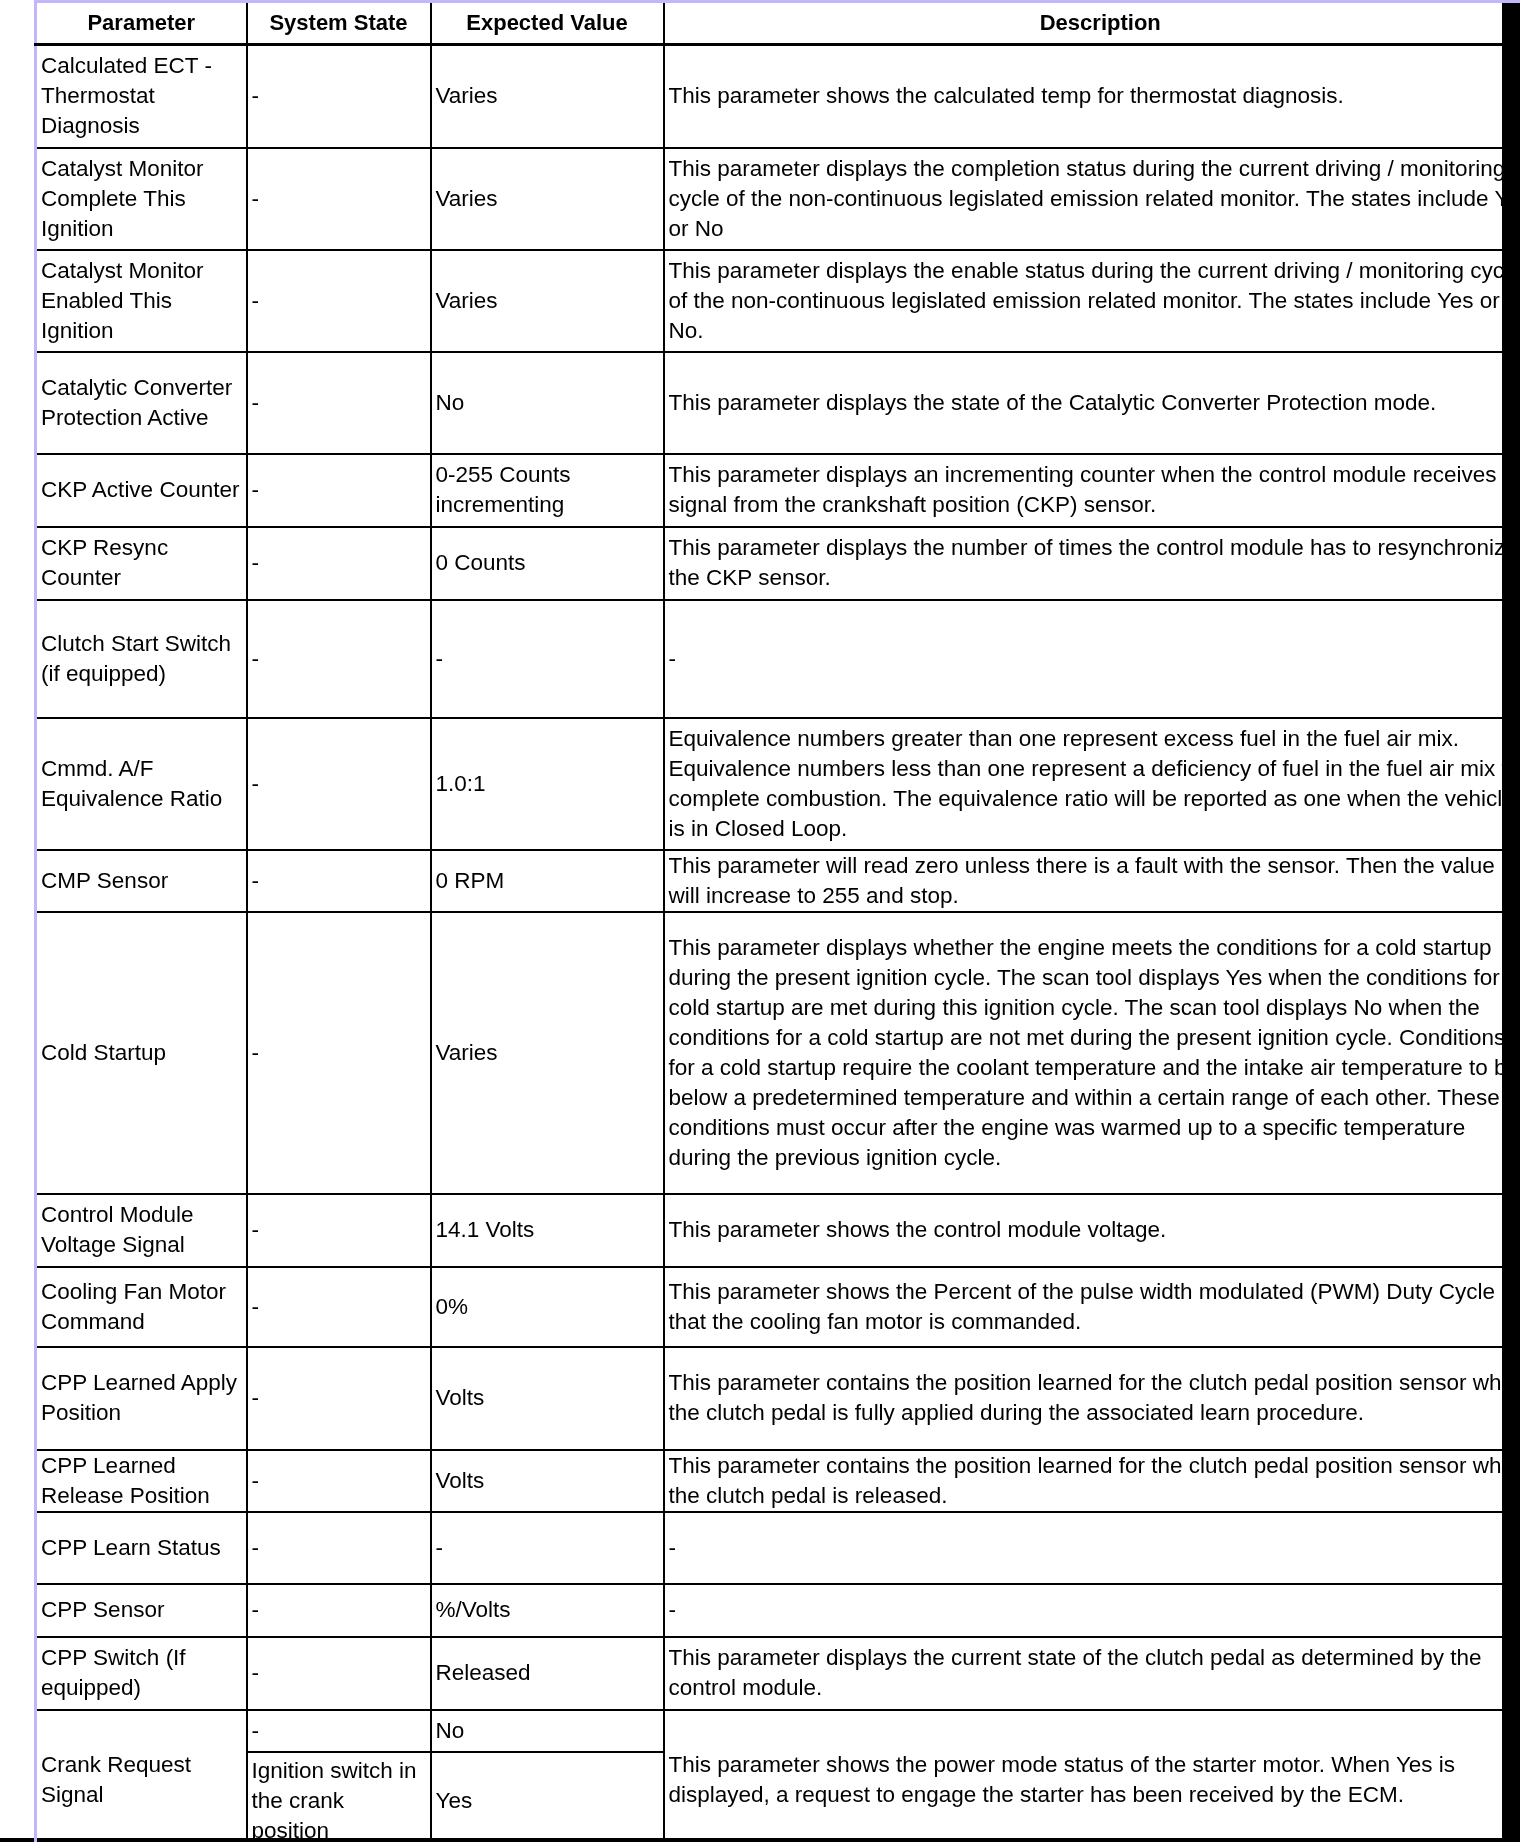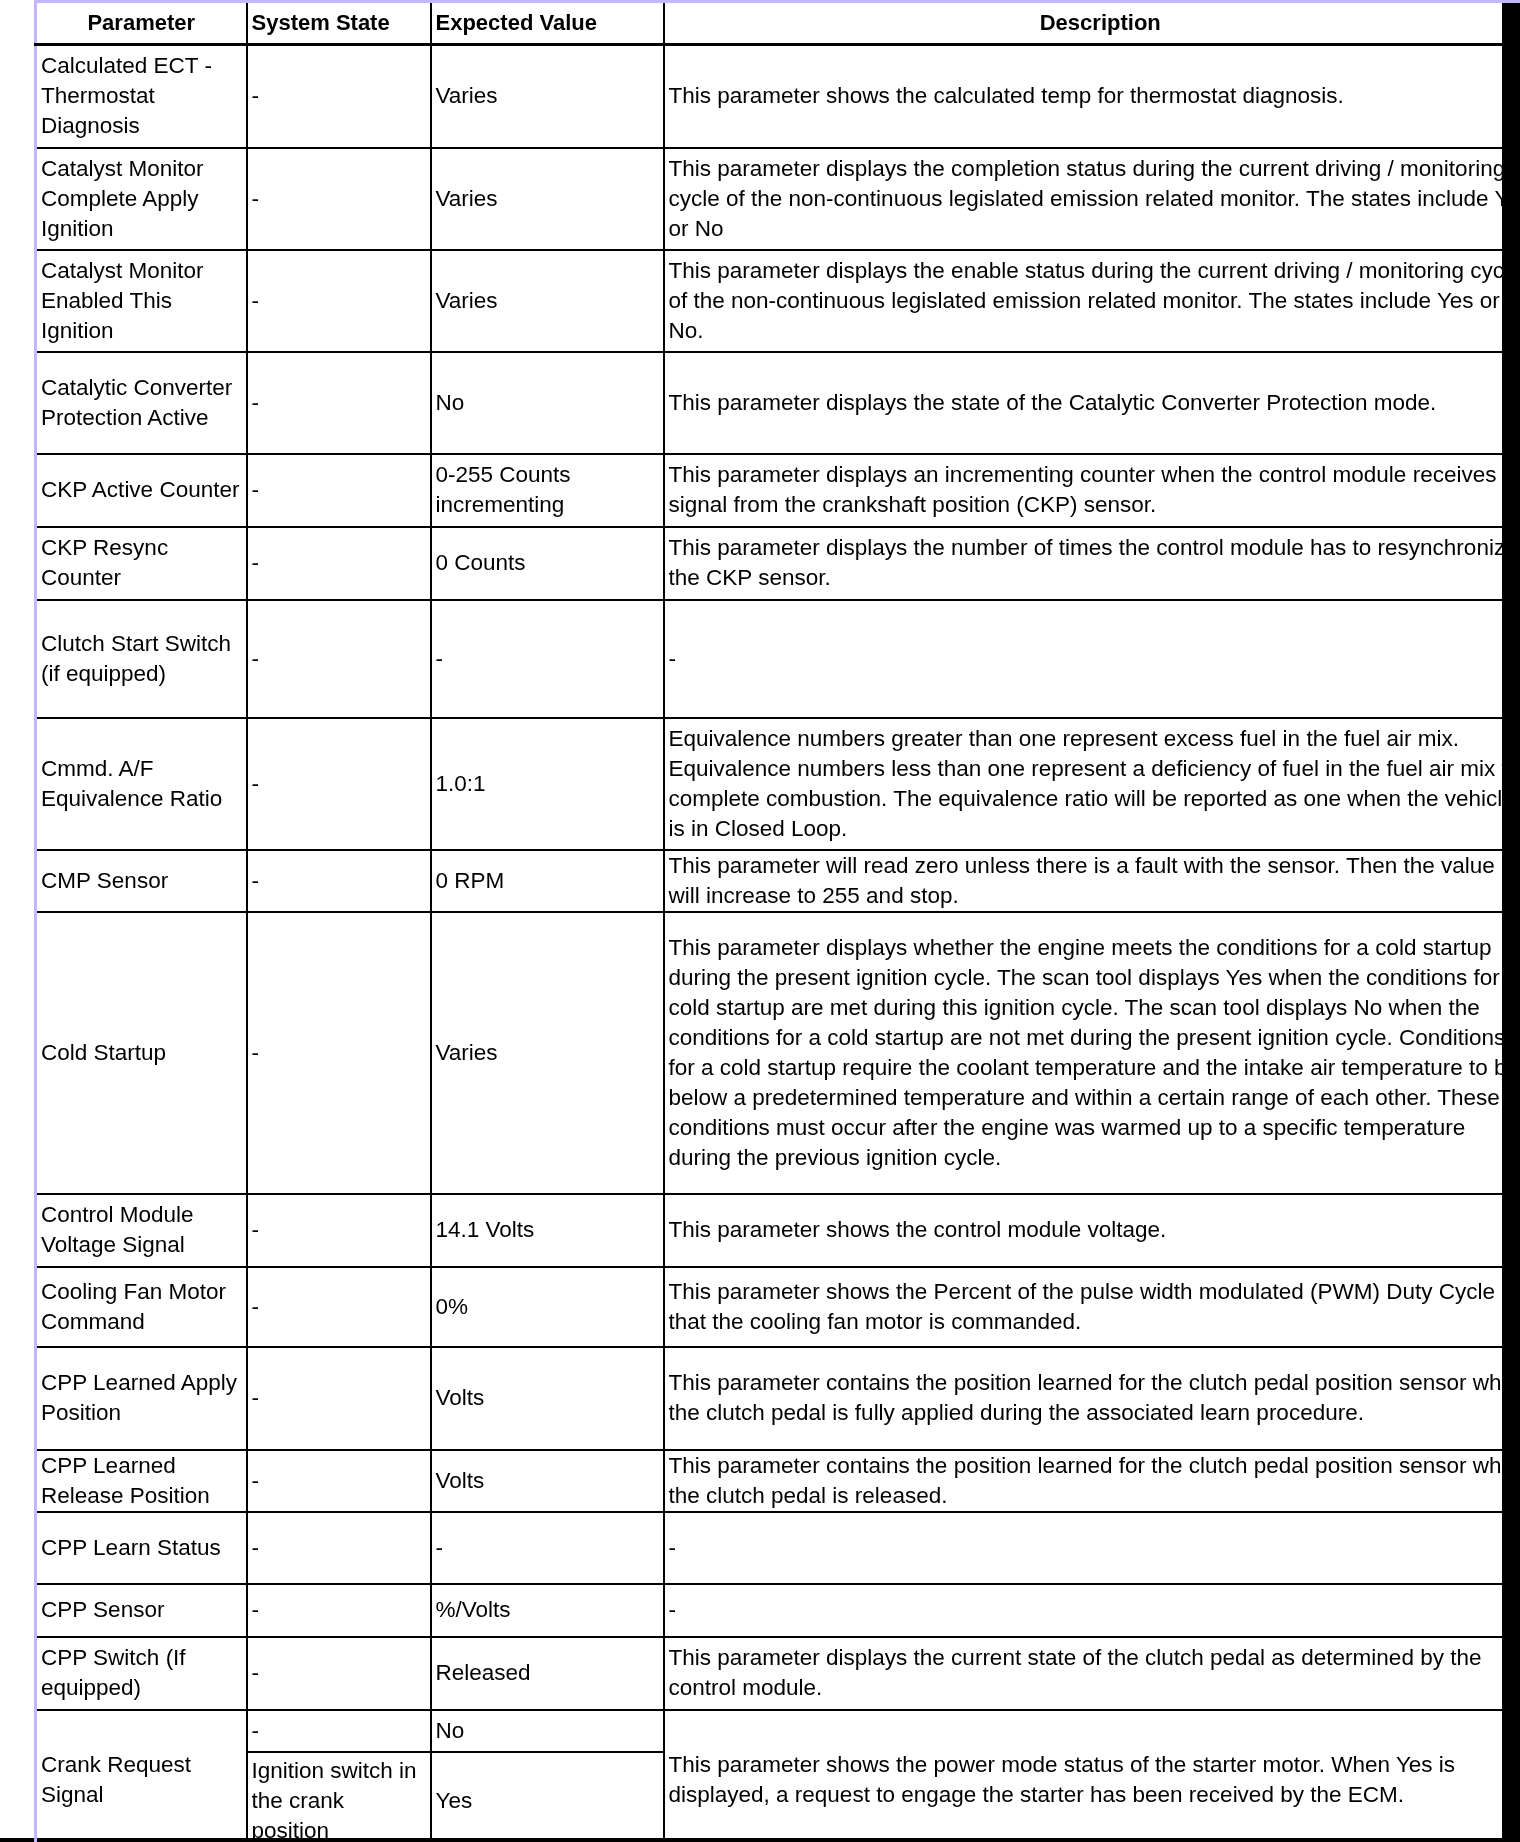--- a/index.html
+++ b/index.html
@@ -19,21 +19,21 @@
   }
   col.c1 { width: 211px; }
   col.c2 { width: 184px; }
   col.c3 { width: 233px; }
   col.c4 { width: 874px; }
   th, td {
     border: 2px solid #000; padding: 0 4px; vertical-align: middle;
     font-size: 22.5px; line-height: 30px; text-align: left; font-weight: normal;
     overflow: hidden; word-wrap: break-word;
   }
-  th { font-weight: bold; text-align: left; font-size: 22px; }
+  th { font-weight: bold; text-align: center; font-size: 22px; }
   th.center { text-align: center; }
   thead tr { height: 43px; }
   thead th { border-bottom: 3px solid #000; }
 </style>
 </head>
 <body>
 
 <div class="sheet">
 <table>
   <colgroup>
@@ -51,21 +51,21 @@
     </tr>
   </thead>
   <tbody id="tbody">
     <tr style="height:103px">
       <td>Calculated ECT - Thermostat Diagnosis</td>
       <td>-</td>
       <td>Varies</td>
       <td>This parameter shows the calculated temp for thermostat diagnosis.</td>
     </tr>
     <tr style="height:102px">
-      <td>Catalyst Monitor Complete Apply Ignition</td>
+      <td>Catalyst Monitor Complete This Ignition</td>
       <td>-</td>
       <td>Varies</td>
       <td>This parameter displays the completion status during the current driving / monitoring cycle of the non-continuous legislated emission related monitor. The states include Yes or No</td>
     </tr>
     <tr style="height:102px">
       <td>Catalyst Monitor Enabled This Ignition</td>
       <td>-</td>
       <td>Varies</td>
       <td>This parameter displays the enable status during the current driving / monitoring cycle of the non-continuous legislated emission related monitor. The states include Yes or No.</td>
     </tr>

